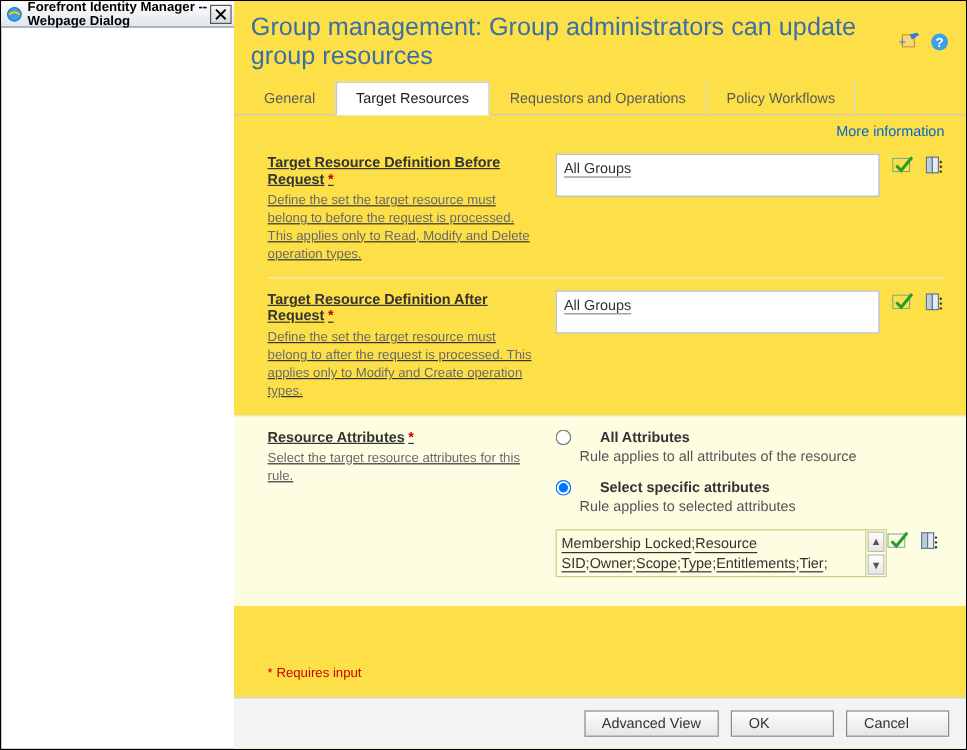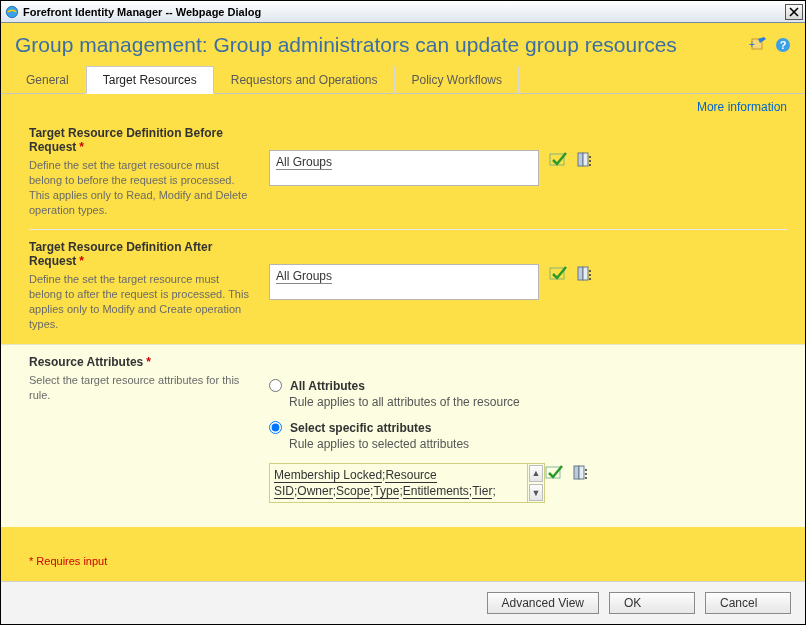--- a/index.html
+++ b/index.html
@@ -1,17 +1,17 @@
 <!DOCTYPE html>
 <html><head>
 <meta charset="utf-8">
 <style>
   * { box-sizing: border-box; }
   html, body { margin:0; padding:0; font-family: "Segoe UI", Tahoma, sans-serif; font-size:12px; color:#333; background:#fff; }
-  .window { width:806px; height:625px; border:1px solid #000; display:flex; flex-direction:column; }
+  .window { width:806px; height:625px; border:1px solid #000; display:flex; flex-direction:row; }
   .titlebar { height:22px; background:linear-gradient(#fff,#dfe6ee); border-bottom:1px solid #7a8aa0; display:flex; align-items:center; padding:0 2px 0 4px; font-size:11px; color:#000; }
   .titlebar .ie-icon { width:14px; height:14px; margin-right:4px; }
   .titlebar .title-text { flex:1; font-weight:bold; }
   .titlebar .close-btn { width:18px; height:16px; border:1px solid #555; background:linear-gradient(#f8f8f8,#d9d9d9); display:flex; align-items:center; justify-content:center; cursor:pointer; }
   .titlebar .close-btn svg { width:10px; height:10px; }
 
   .content { flex:1; display:flex; flex-direction:column; background:#fde047; }
   .page-header { padding:10px 14px 8px 14px; display:flex; align-items:center; }
   .page-title { color:#3a6ea5; font-size:21px; font-weight:400; flex:1; }
   .header-icons { display:flex; gap:8px; align-items:center; }
@@ -21,32 +21,32 @@
   .tab { padding:6px 16px 6px 16px; color:#5a5a5a; cursor:pointer; border:1px solid transparent; border-bottom:none; position:relative; top:1px; }
   .tab.active { background:#fff; border:1px solid #c8c8c8; border-bottom:1px solid #fff; color:#222; }
   .tab:not(.active) { border-right:1px solid #d8d8d8; }
 
   .more-info { text-align:right; padding:6px 18px 2px 0; }
   .more-info a { color:#0066cc; text-decoration:none; font-size:12px; cursor:pointer; }
 
   .form-area { padding:0 18px 0 28px; }
   .row { display:flex; border-top:1px solid #eaeaea; padding:10px 0 12px 0; }
   .row:first-child { border-top:none; }
-  .row-left { width:240px; padding-right:16px; }
+  .row-left { width:240px; padding-right:16px;text-decoration:underline; }
   .row-left .lbl { font-weight:bold; font-size:12px; }
   .row-left .req { color:#cc0000; font-weight:bold; margin-left:3px; }
   .row-left .desc { color:#6a6a6a; font-size:11px; margin-top:4px; line-height:1.35; }
-  .row-right { flex:1; display:flex; align-items:flex-start; gap:10px;margin-top:24px; }
+  .row-right { flex:1; display:flex; align-items:flex-start; gap:10px; }
   .textbox { width:270px; border:1px solid #b5b5b5; background:#fff; padding:4px 6px 16px 6px; min-height:36px; font-size:12px; }
   .textbox .underlined { border-bottom:1px solid #888; }
   .icon-pair { display:flex; gap:10px; margin-top:2px; }
   .icon-pair svg { cursor:pointer; }
 
   .row.highlight { background:#fcfde1; margin:0 -18px 0 -28px; padding:10px 18px 24px 28px; border-top:1px solid #e6e6c8; }
-  .radio-line { display:flex; align-items:flex-start; gap:8px; margin-bottom:2px; }
+  .radio-line { display:flex; align-items:flex-end; gap:24px; margin-bottom:2px; }
   .radio-sub { color:#555; margin:2px 0 12px 20px; font-size:12px; }
   .radio-line label { font-weight:bold; font-size:12px; }
   .attr-wrap { display:flex; align-items:flex-start; padding-left:0px; }
   .attr-box { width:276px; border:1px solid #cfcf80; background:#fcfde1; display:flex; }
   .attr-box .attr-text { flex:1; padding:3px 4px; font-size:12px; line-height:1.35; }
   .attr-box .attr-text span { border-bottom:1px solid #333; }
   .attr-box .spinners { width:17px; display:flex; flex-direction:column; border-left:1px solid #cfcf80; }
   .attr-box .spinners div { flex:1; border:1px solid #bdbdbd; margin:1px; background:linear-gradient(#fdfdfd,#e6e6e6); display:flex; align-items:center; justify-content:center; cursor:pointer; font-size:9px; color:#555; }
 
   .req-note { color:#cc0000; font-size:11px; padding:0 0 14px 28px; }

